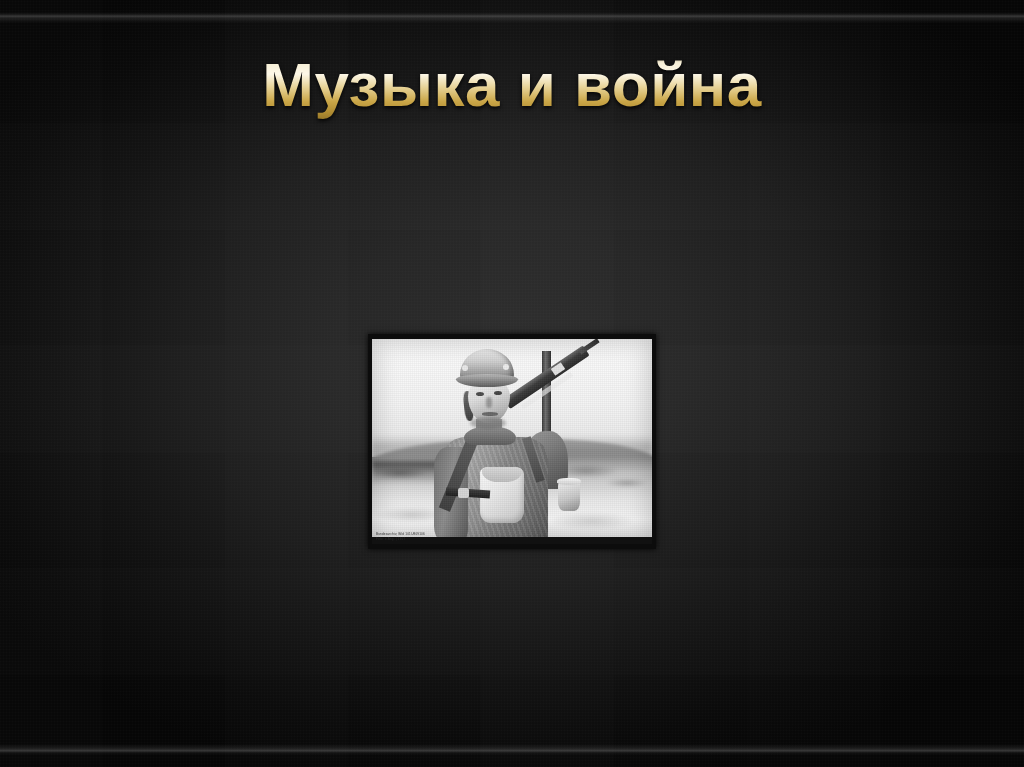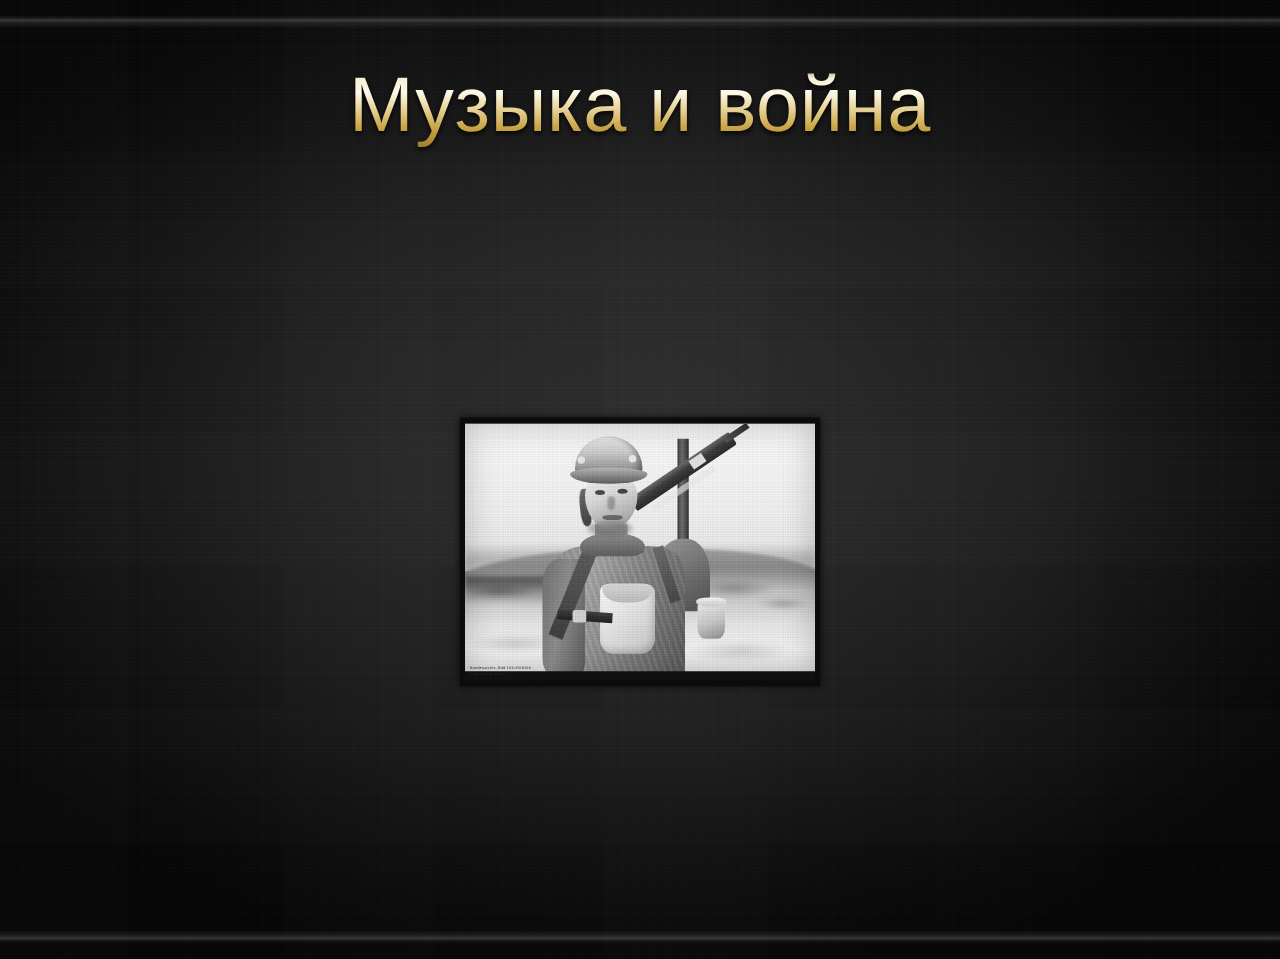--- a/index.html
+++ b/index.html
@@ -83,21 +83,21 @@
   }
 
   
   .title {
     position: absolute;
     left: 0;
     top: 52px;
     width: 1024px;
     text-align: center;
     font-size: 62px;
-    font-weight: normal;
+    font-weight: bold;
     letter-spacing: 0.5px;
     line-height: 1.08;
     background-image: linear-gradient(180deg,
         #8a7a4e 0%,
         #f7efd6 16%,
         #fdf8e8 33%,
         #e8d49a 52%,
         #caa647 74%,
         #b08c32 90%,
         #9a7a2a 100%);

